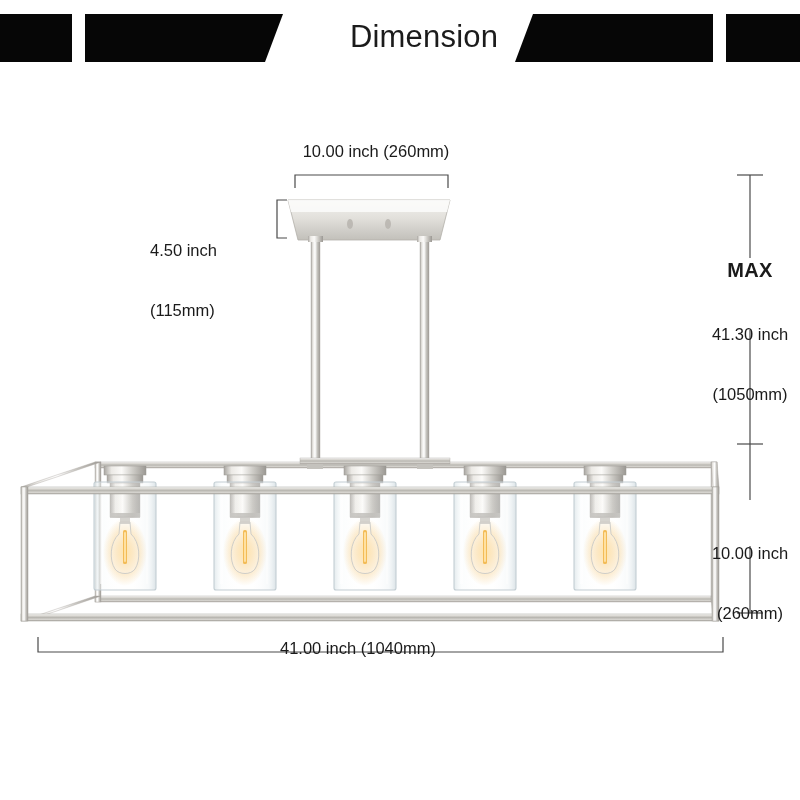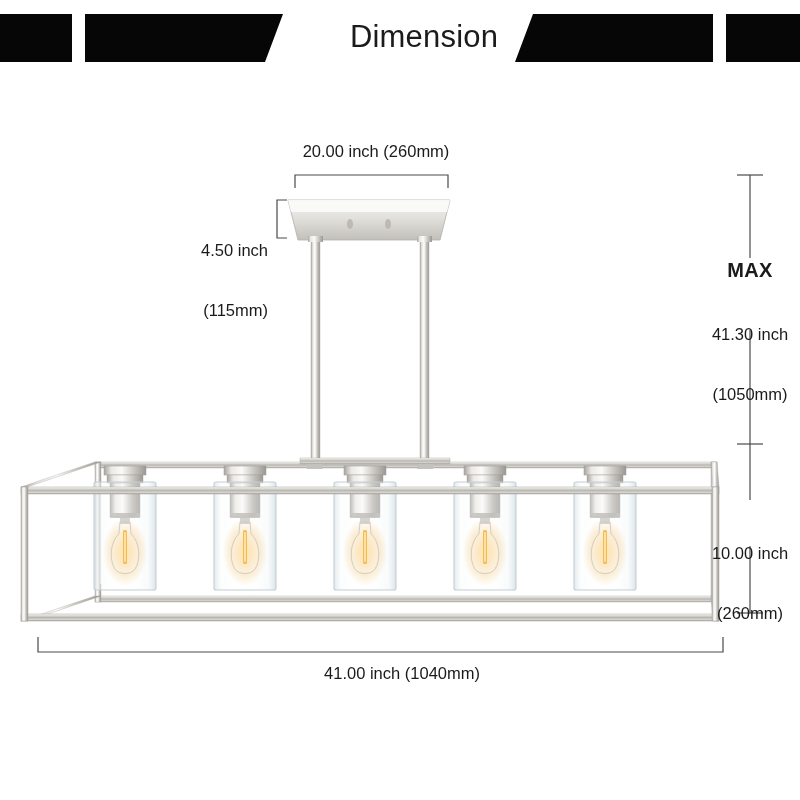--- a/index.html
+++ b/index.html
@@ -53,44 +53,44 @@
     white-space: pre;
   }
   #label-canopy-width {
     left: 281px; top: 141px;
     width: 190px;
     text-align: center;
   }
   #label-canopy-height {
     left: 150px; top: 200px;
     width: 118px;
-    text-align: right;
+    text-align: left;
   }
   #label-max-title {
     left: 700px; top: 260px;
     width: 100px;
     text-align: center;
     font-size: 20px;
     font-weight: bold;
     letter-spacing: 0.3px;
   }
   #label-max-value {
     left: 690px; top: 284px;
     width: 120px;
     text-align: center;
   }
   #label-shade-height {
     left: 690px; top: 503px;
     width: 120px;
     text-align: center;
   }
   #label-total-width {
-    left: 280px; top: 663px;
+    left: 280px; top: 638px;
     width: 200px;
-    text-align: right;
+    text-align: left;
   }
   .lbl-line { display: block; }
 </style>
 </head>
 <body>
 
 <div id="page">
 
   <div id="header">
     <svg class="banner-svg" width="800" height="72" viewBox="0 0 800 72">
@@ -263,21 +263,21 @@
     </g>
 
     <g>
       <rect x="300" y="458" width="150" height="6" fill="url(#metalV)" stroke="#a8a5a0" stroke-width="0.4"></rect>
       <rect x="307" y="464" width="16" height="5" fill="#c4c2bd"></rect>
       <rect x="417" y="464" width="16" height="5" fill="#c4c2bd"></rect>
     </g>
 
   </svg>
 
-  <div class="dim-label" id="label-canopy-width">20.00 inch (260mm)</div>
+  <div class="dim-label" id="label-canopy-width">10.00 inch (260mm)</div>
 
   <div class="dim-label" id="label-canopy-height">
     <span class="lbl-line">4.50 inch</span>
     <span class="lbl-line">(115mm)</span>
   </div>
 
   <div class="dim-label" id="label-max-title">MAX</div>
 
   <div class="dim-label" id="label-max-value">
     <span class="lbl-line">41.30 inch</span>

